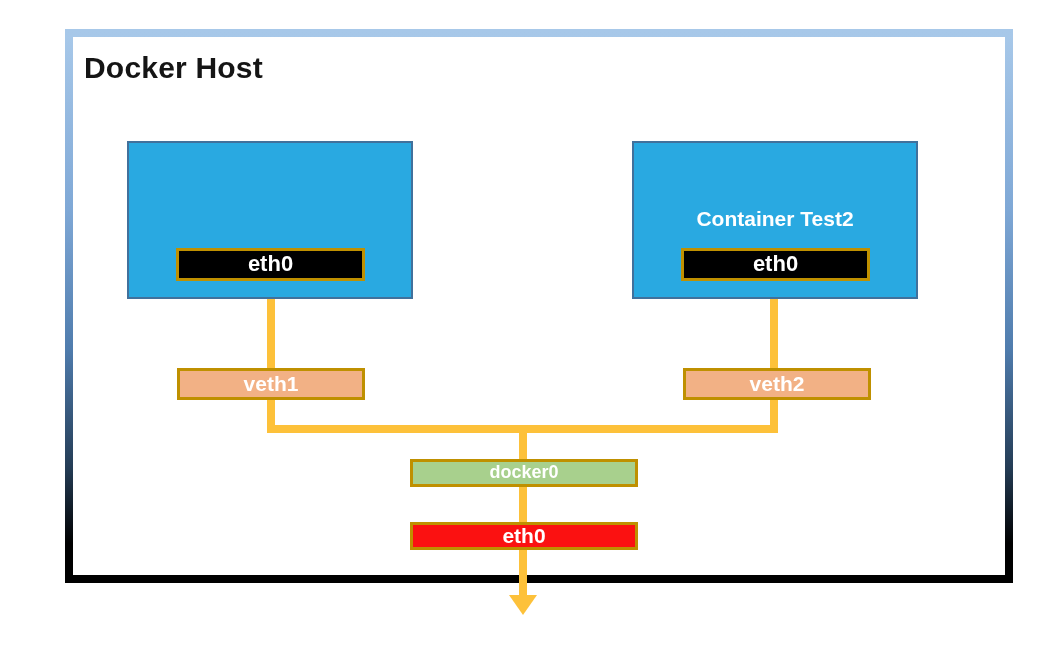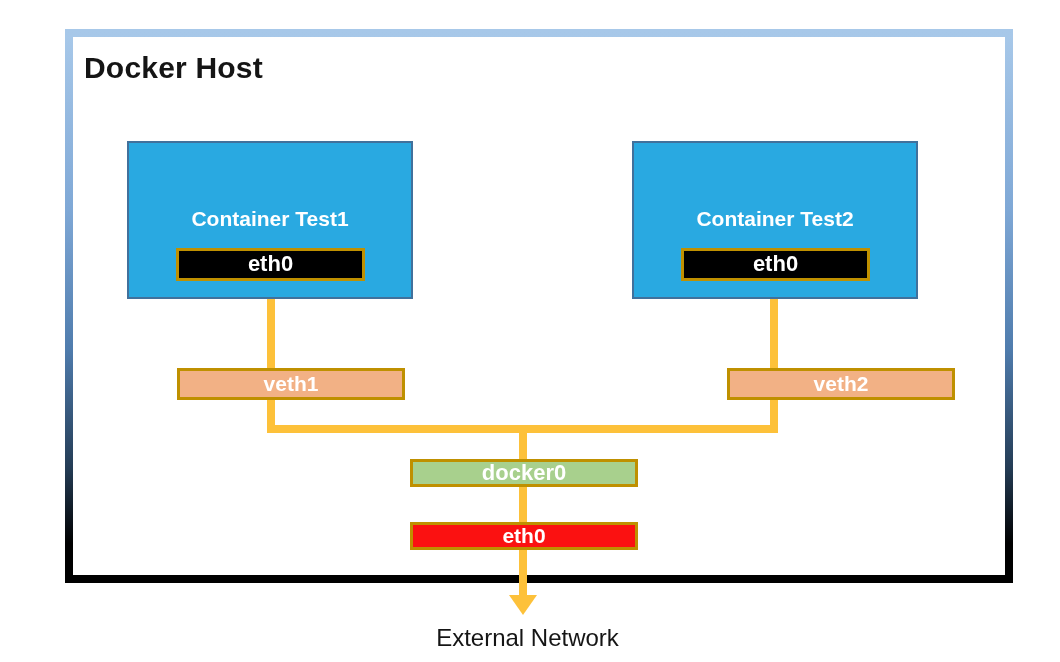--- a/index.html
+++ b/index.html
@@ -70,37 +70,37 @@
     box-sizing:border-box;
     background:var(--iface-fill,#000000);
     border:3px solid var(--gold-border,#bf9000);
     color:var(--text-light,#ffffff);
     font-size:22px;font-weight:700;
     text-align:center;line-height:26px;
   }
   .veth-box{
     position:absolute;
     top:368px;
-    width:228px;height:32px;
+    width:188px;height:32px;
     box-sizing:border-box;
     background:var(--veth-fill,#f2b185);
     border:3px solid var(--gold-border,#bf9000);
     color:var(--text-light,#ffffff);
     font-size:21px;font-weight:700;
     text-align:center;line-height:25px;
   }
   .bridge-box{
     position:absolute;
     left:410px;top:459px;
     width:228px;height:28px;
     box-sizing:border-box;
     background:var(--bridge-fill,#a8d08d);
     border:3px solid var(--gold-border,#bf9000);
     color:var(--text-light,#ffffff);
-    font-size:22px;font-weight:700;
+    font-size:18px;font-weight:700;
     text-align:center;line-height:21px;
   }
   .host-iface-box{
     position:absolute;
     left:410px;top:522px;
     width:228px;height:28px;
     box-sizing:border-box;
     background:var(--host-iface-fill,#fb1111);
     border:3px solid var(--gold-border,#bf9000);
     color:var(--text-light,#ffffff);
@@ -125,31 +125,29 @@
   <div class="host-box"></div>
   <div class="host-title">Docker Host</div>
 
   <div class="line" style="left:267px;top:281px;width:8px;height:152px;"></div>
   <div class="line" style="left:770px;top:281px;width:8px;height:152px;"></div>
   <div class="line" style="left:267px;top:425px;width:511px;height:8px;"></div>
   <div class="line" style="left:519px;top:425px;width:8px;height:172px;"></div>
   <div class="arrow-head"></div>
 
   <div class="container-box" style="left:127px;">
-    <div class="container-label">Container Test1</div>
     <div class="iface-box">eth0</div>
   </div>
 
   <div class="container-box" style="left:632px;text-decoration:underline;">
     <div class="container-label">Container Test2</div>
     <div class="iface-box">eth0</div>
   </div>
 
   <div class="veth-box" style="left:177px;">veth1</div>
-  <div class="veth-box" style="left:683px;margin-left:44px;">veth2</div>
+  <div class="veth-box" style="left:683px;">veth2</div>
 
   <div class="bridge-box">docker0</div>
 
   <div class="host-iface-box">eth0</div>
 
-  <div class="external-label">External Network</div>
 
 </div>
 
 </body></html>

